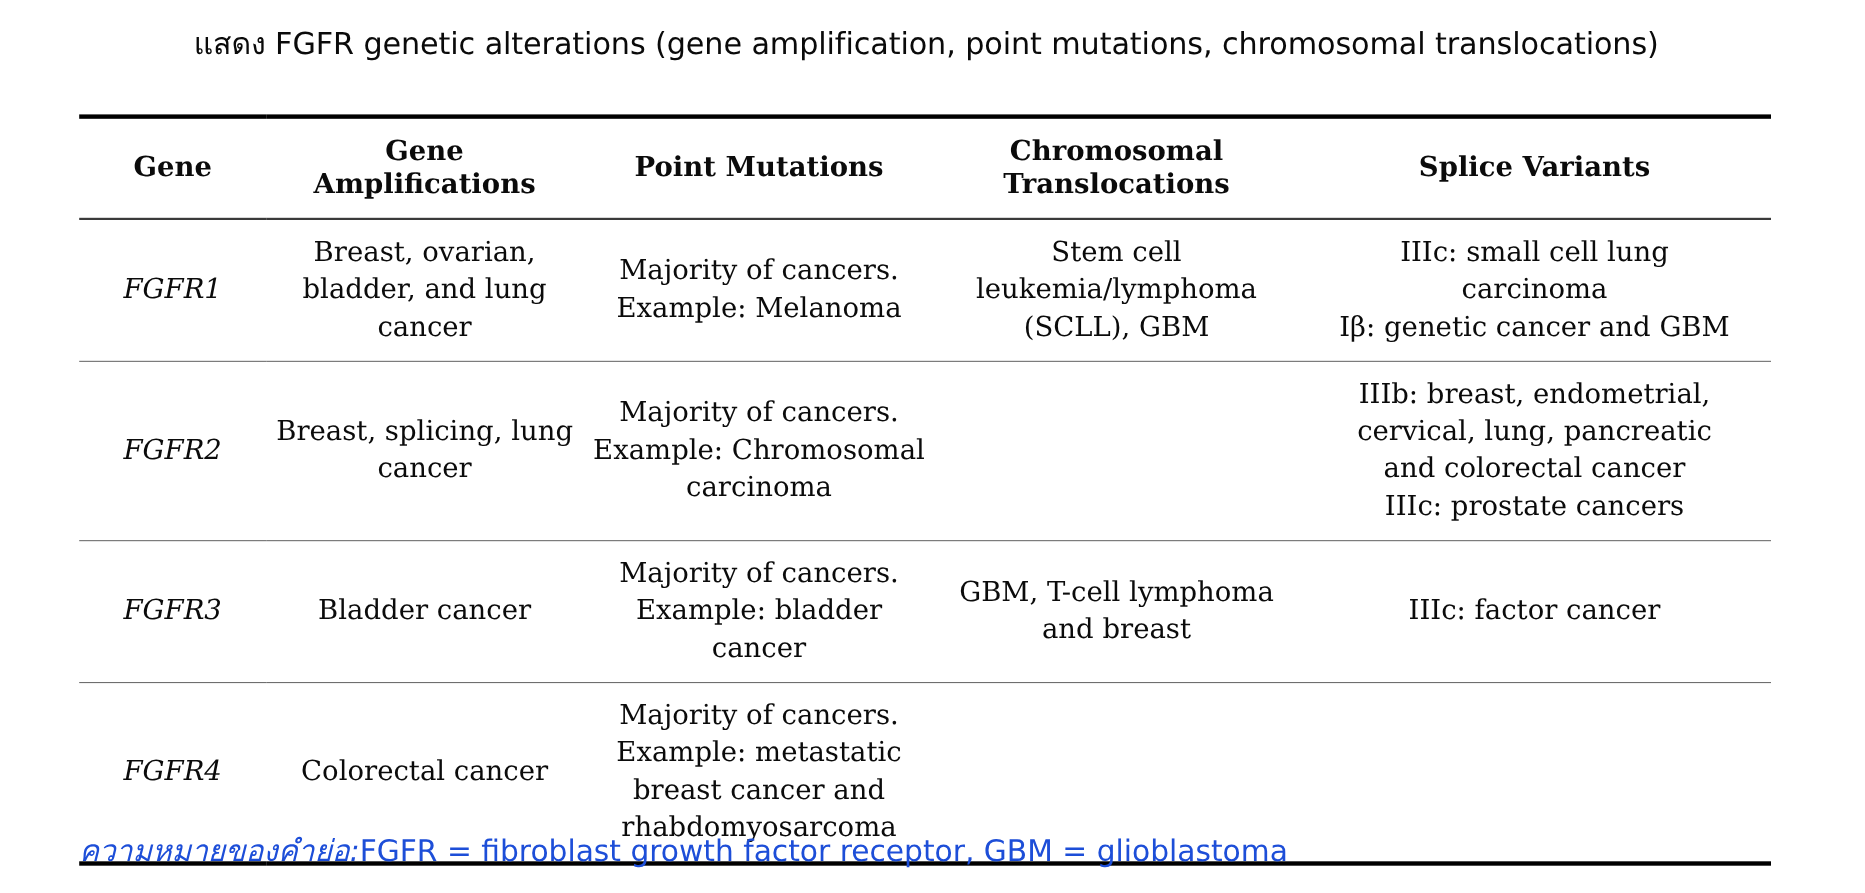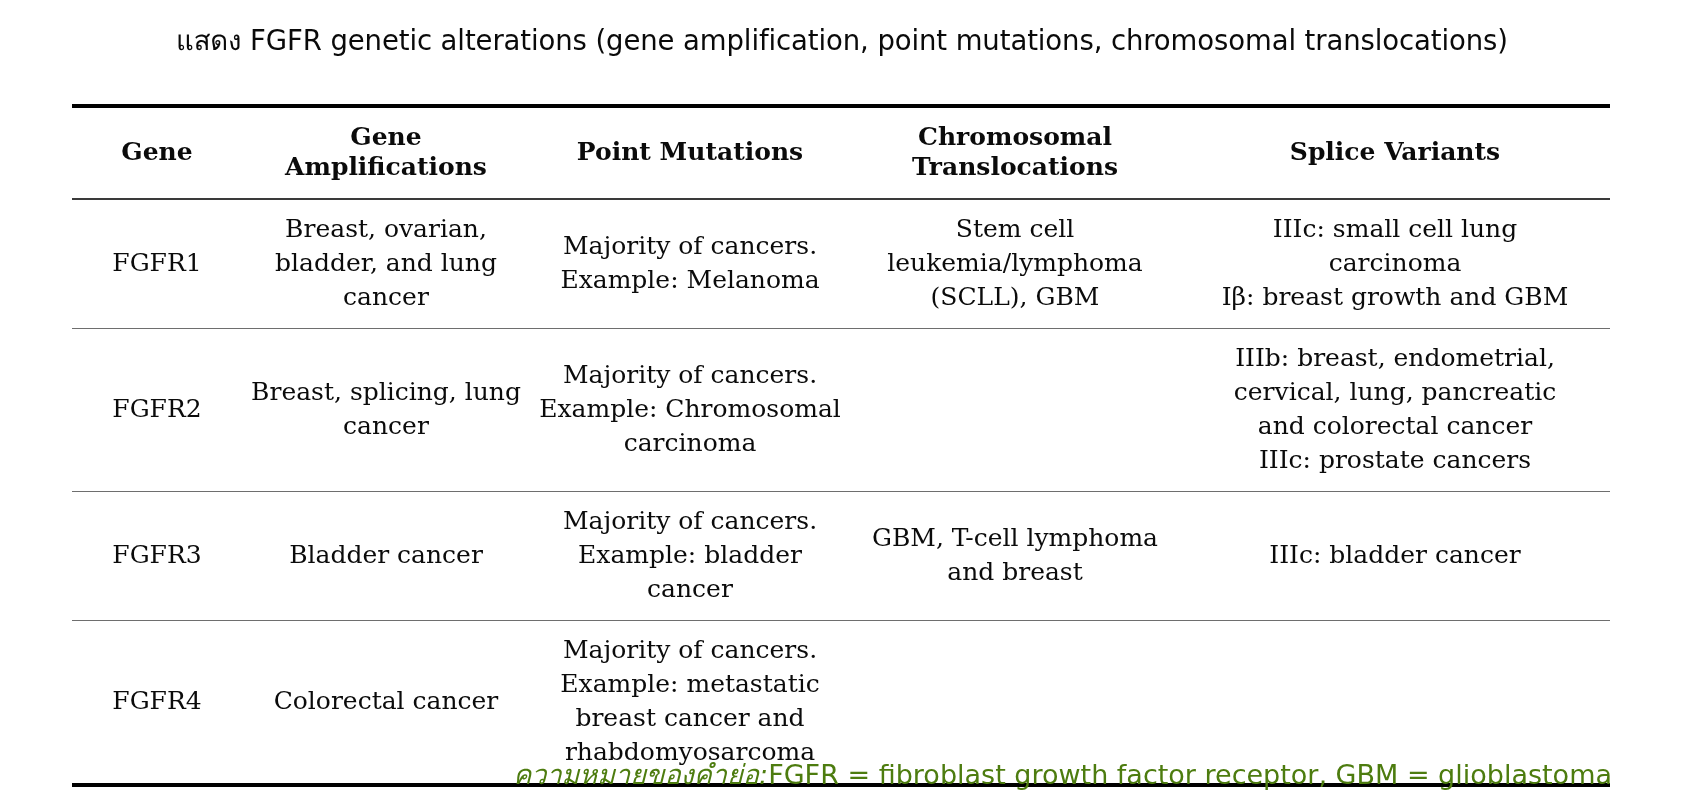--- a/index.html
+++ b/index.html
@@ -61,20 +61,21 @@
   table.maintable tbody td {
     font-family: "DejaVu Serif", serif;
     font-weight: normal;
     font-size: 25px;
     line-height: 34px;
     text-align: center;
     vertical-align: middle;
     padding: 12px 8px 14px 8px;
   }
   td.gene-cell {
+    font-style: italic;
     white-space: nowrap;
   }
   
   .rule-top {
     border-top: 4px solid #000;
   }
   thead tr.hdr-row th {
     border-bottom: 2.2px solid #3a3a3a;
   }
   tbody tr.body-row + tr.body-row td {
@@ -92,25 +93,25 @@
   col.c-splice{ width: 430px; }
 
   .cell-lines span { display: block; }
 
   
   .footnote {
     position: absolute;
     left: 72px;
     top: 756px;
     width: 1540px;
-    text-align: right;
+    text-align: left;
     font-family: "DejaVu Sans", sans-serif;
     font-size: 27px;
     line-height: 38px;
-    color: #4d7c0f;
+    color: #1d4ed8;
     white-space: nowrap;
   }
   .footnote .fn-label {
     font-style: italic;
   }
   .footnote .fn-body {
     font-style: normal;
   }
   .empty-cell { color: transparent; }
 </style>
@@ -184,21 +185,21 @@
             <div class="cell-lines">
               <span>Stem cell</span>
               <span>leukemia/lymphoma</span>
               <span>(SCLL), GBM</span>
             </div>
           </td>
           <td>
             <div class="cell-lines">
               <span>IIIc: small cell lung</span>
               <span>carcinoma</span>
-              <span>Iβ: breast growth and GBM</span>
+              <span>Iβ: genetic cancer and GBM</span>
             </div>
           </td>
         </tr>
 
         <tr class="body-row">
           <td class="gene-cell">FGFR2</td>
           <td>
             <div class="cell-lines">
               <span>Breast, splicing, lung</span>
               <span>cancer</span>
@@ -236,21 +237,21 @@
             </div>
           </td>
           <td>
             <div class="cell-lines">
               <span>GBM, T-cell lymphoma</span>
               <span>and breast</span>
             </div>
           </td>
           <td>
             <div class="cell-lines">
-              <span>IIIc: bladder cancer</span>
+              <span>IIIc: factor cancer</span>
             </div>
           </td>
         </tr>
 
         <tr class="body-row last-row">
           <td class="gene-cell">FGFR4</td>
           <td>
             <div class="cell-lines">
               <span>Colorectal cancer</span>
             </div>

